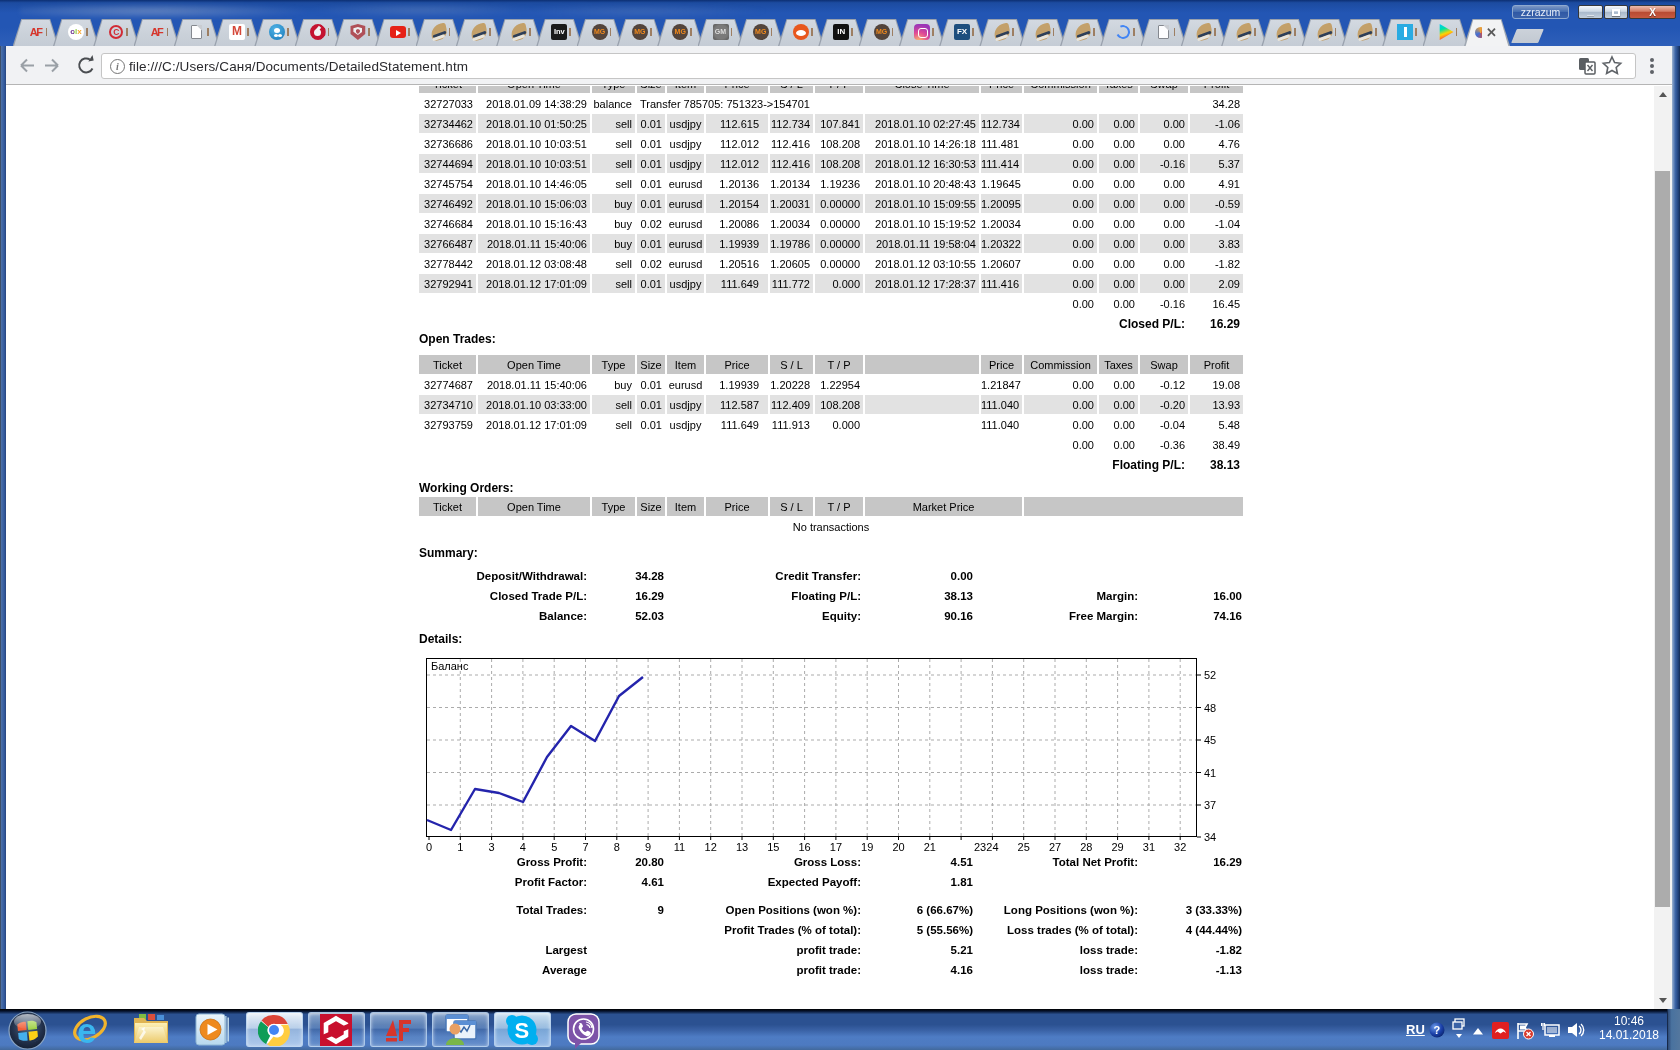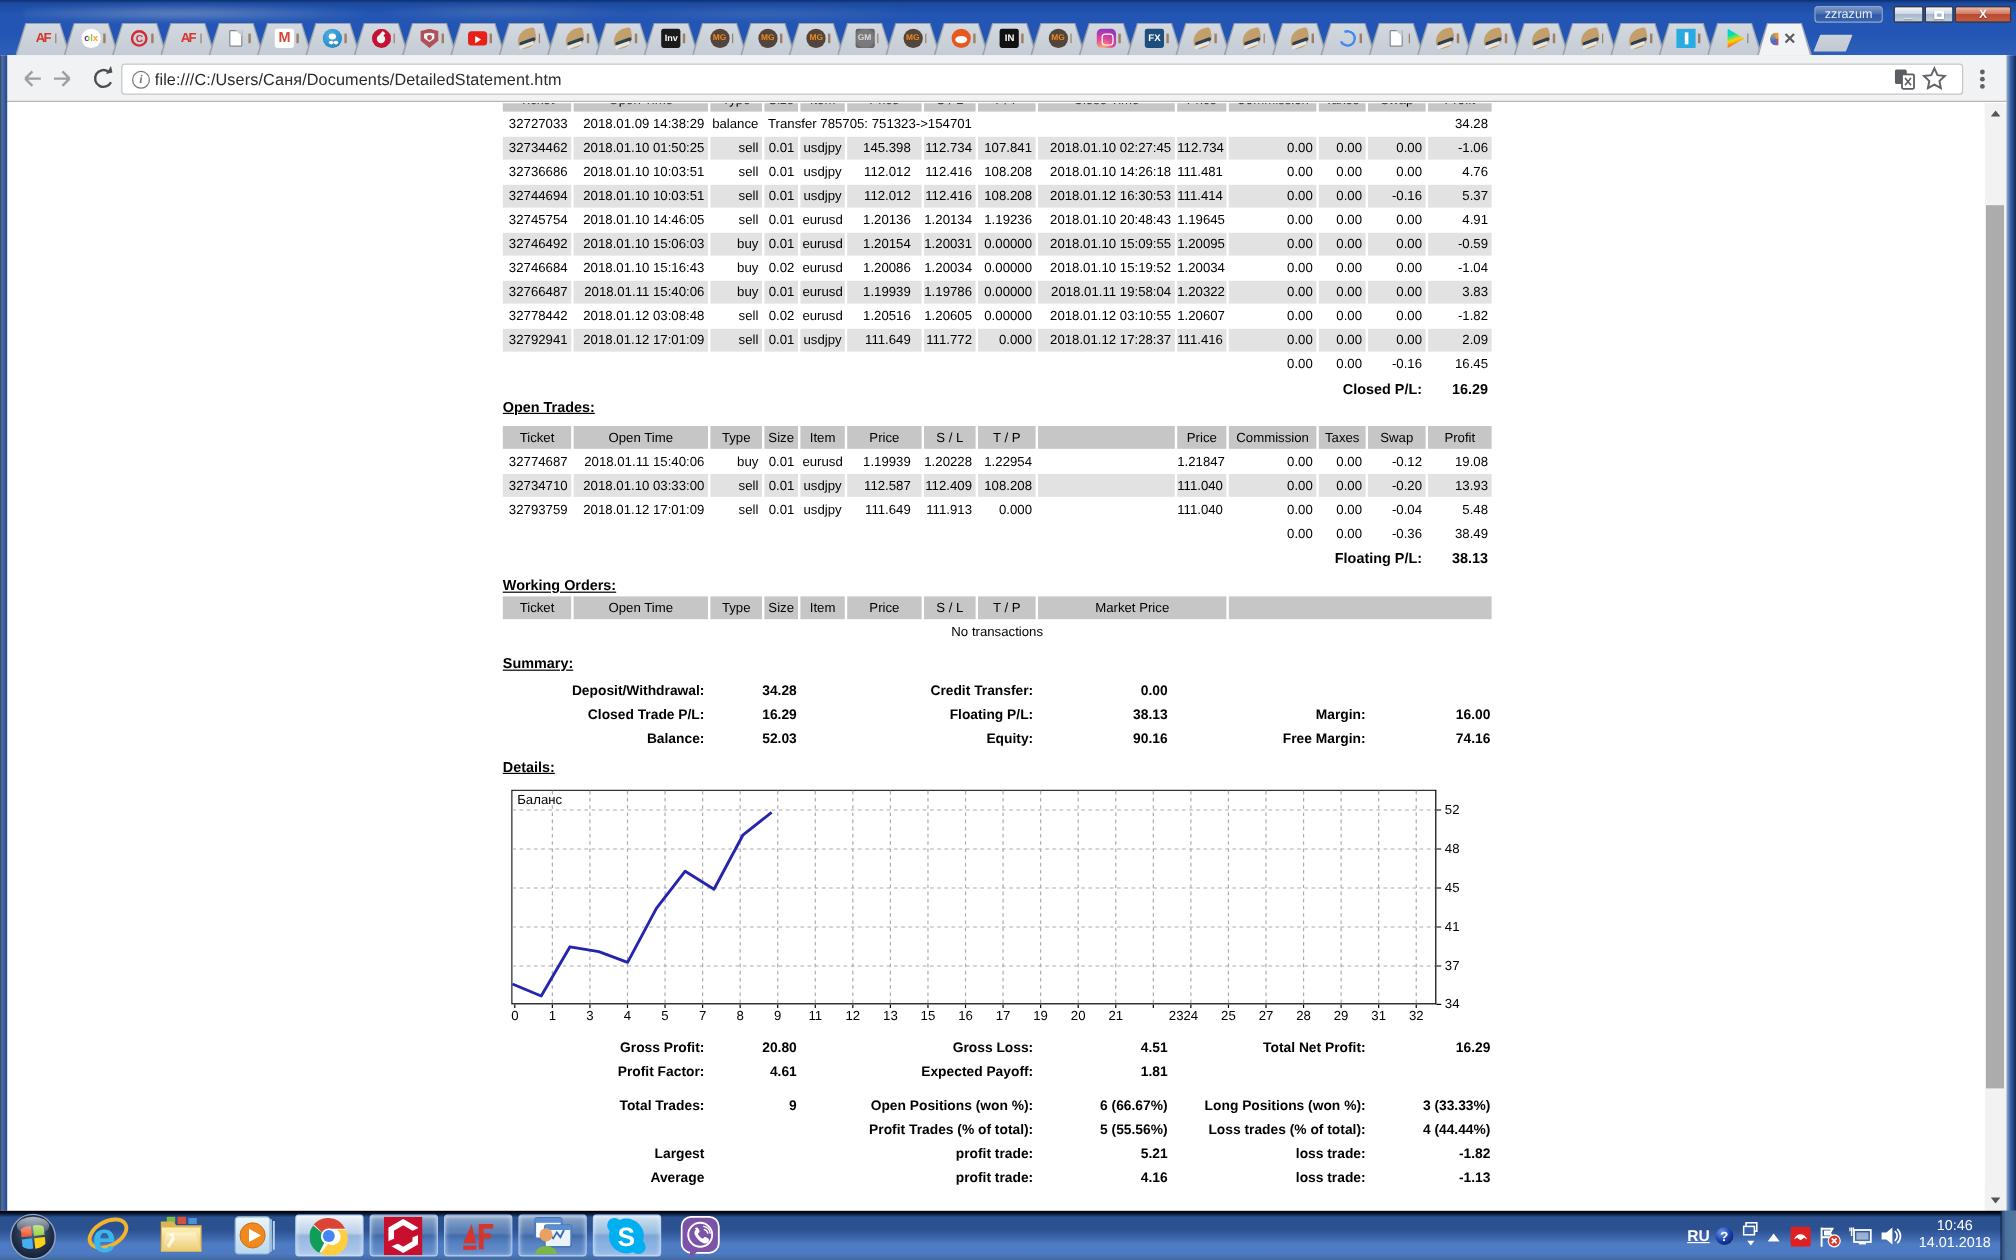--- a/index.html
+++ b/index.html
@@ -71,21 +71,21 @@
 
 #page { position:relative; width:828px; margin-left:417px; font-size:11px; color:#000; }
 table.mt { border-collapse:separate; border-spacing:2px 1px; table-layout:fixed; width:828px; }
 table.mt td { height:19px; padding:0 3px 0 0; overflow:hidden; white-space:nowrap; font-size:11px; }
 table.mt td.h { background:#c6c6c6; text-align:center; padding:0; }
 table.mt tr.g td { background:#e2e2e2; }
 table.mt td.r { text-align:right; }
 table.mt td.c { text-align:center; padding:0; }
 table.mt td.l { text-align:left; padding:0 0 0 3px; }
 table.mt td.b { font-weight:bold; }
-.heading { font-weight:bold; font-size:12px; line-height:13px; padding-left:2px;text-decoration:underline; }
+.heading { font-weight:bold; font-size:12px; line-height:13px; padding-left:2px; }
 table.sum { border-collapse:collapse; table-layout:fixed; width:825px; font-weight:bold; font-size:11.5px; }
 table.sum td { height:20px; padding:0; text-align:right; white-space:nowrap; }
 
 
 #taskbar { position:absolute; left:0; top:1009px; width:1680px; height:41px;
   background:linear-gradient(180deg,#000 0%,#05112b 5%,#2b5191 13%,#2b5191 38%,#3a62a6 52%,#4e7cc4 68%,#4d7ac1 88%,#42699c 100%); }
 .tbtn { position:absolute; top:1012px; width:57px; height:35px; border-radius:3px;
   border:1px solid rgba(185,210,238,0.85);
   background:linear-gradient(180deg,rgba(205,226,246,0.6) 0%,rgba(135,172,218,0.45) 45%,rgba(85,125,182,0.4) 50%,rgba(125,162,212,0.45) 100%);
   box-shadow:inset 0 1px 3px rgba(255,255,255,0.5), inset 0 0 5px rgba(255,255,255,0.25); }
@@ -380,21 +380,21 @@
               <td class="r">balance</td>
               <td class="l" colspan="10">Transfer 785705: 751323-&gt;154701</td>
               <td class="r">34.28</td>
             </tr>
             <tr class="g">
               <td class="r">32734462</td>
               <td class="r">2018.01.10 01:50:25</td>
               <td class="r">sell</td>
               <td class="r">0.01</td>
               <td class="c">usdjpy</td>
-              <td class="r" style="padding-right:9px">145.398</td>
+              <td class="r" style="padding-right:9px">112.615</td>
               <td class="r">112.734</td>
               <td class="r">107.841</td>
               <td class="r">2018.01.10 02:27:45</td>
               <td class="r">112.734</td>
               <td class="r">0.00</td>
               <td class="r">0.00</td>
               <td class="r">0.00</td>
               <td class="r">-1.06</td>
             </tr>
             <tr>
@@ -799,21 +799,21 @@
           <div style="position:absolute;left:497.79999999999995px;top:195px;width:30px;text-align:center;font-size:11px">21</div>
           <div style="position:absolute;left:557px;top:195px;width:30px;text-align:left;font-size:11px">23</div>
           <div style="position:absolute;left:560.4px;top:195px;width:30px;text-align:center;font-size:11px">24</div>
           <div style="position:absolute;left:591.7px;top:195px;width:30px;text-align:center;font-size:11px">25</div>
           <div style="position:absolute;left:623px;top:195px;width:30px;text-align:center;font-size:11px">27</div>
           <div style="position:absolute;left:654.3000000000001px;top:195px;width:30px;text-align:center;font-size:11px">28</div>
           <div style="position:absolute;left:685.6px;top:195px;width:30px;text-align:center;font-size:11px">29</div>
           <div style="position:absolute;left:716.9px;top:195px;width:30px;text-align:center;font-size:11px">31</div>
           <div style="position:absolute;left:748.2px;top:195px;width:30px;text-align:center;font-size:11px">32</div>
         </div>
-        <table class="sum" id="stats" style="margin-top:18px">
+        <table class="sum" id="stats" style="margin-top:6px">
           <colgroup>
             <col style="width:170px">
             <col style="width:77px">
             <col style="width:197px">
             <col style="width:112px">
             <col style="width:165px">
             <col style="width:104px">
           </colgroup>
           <tbody>
             <tr>

